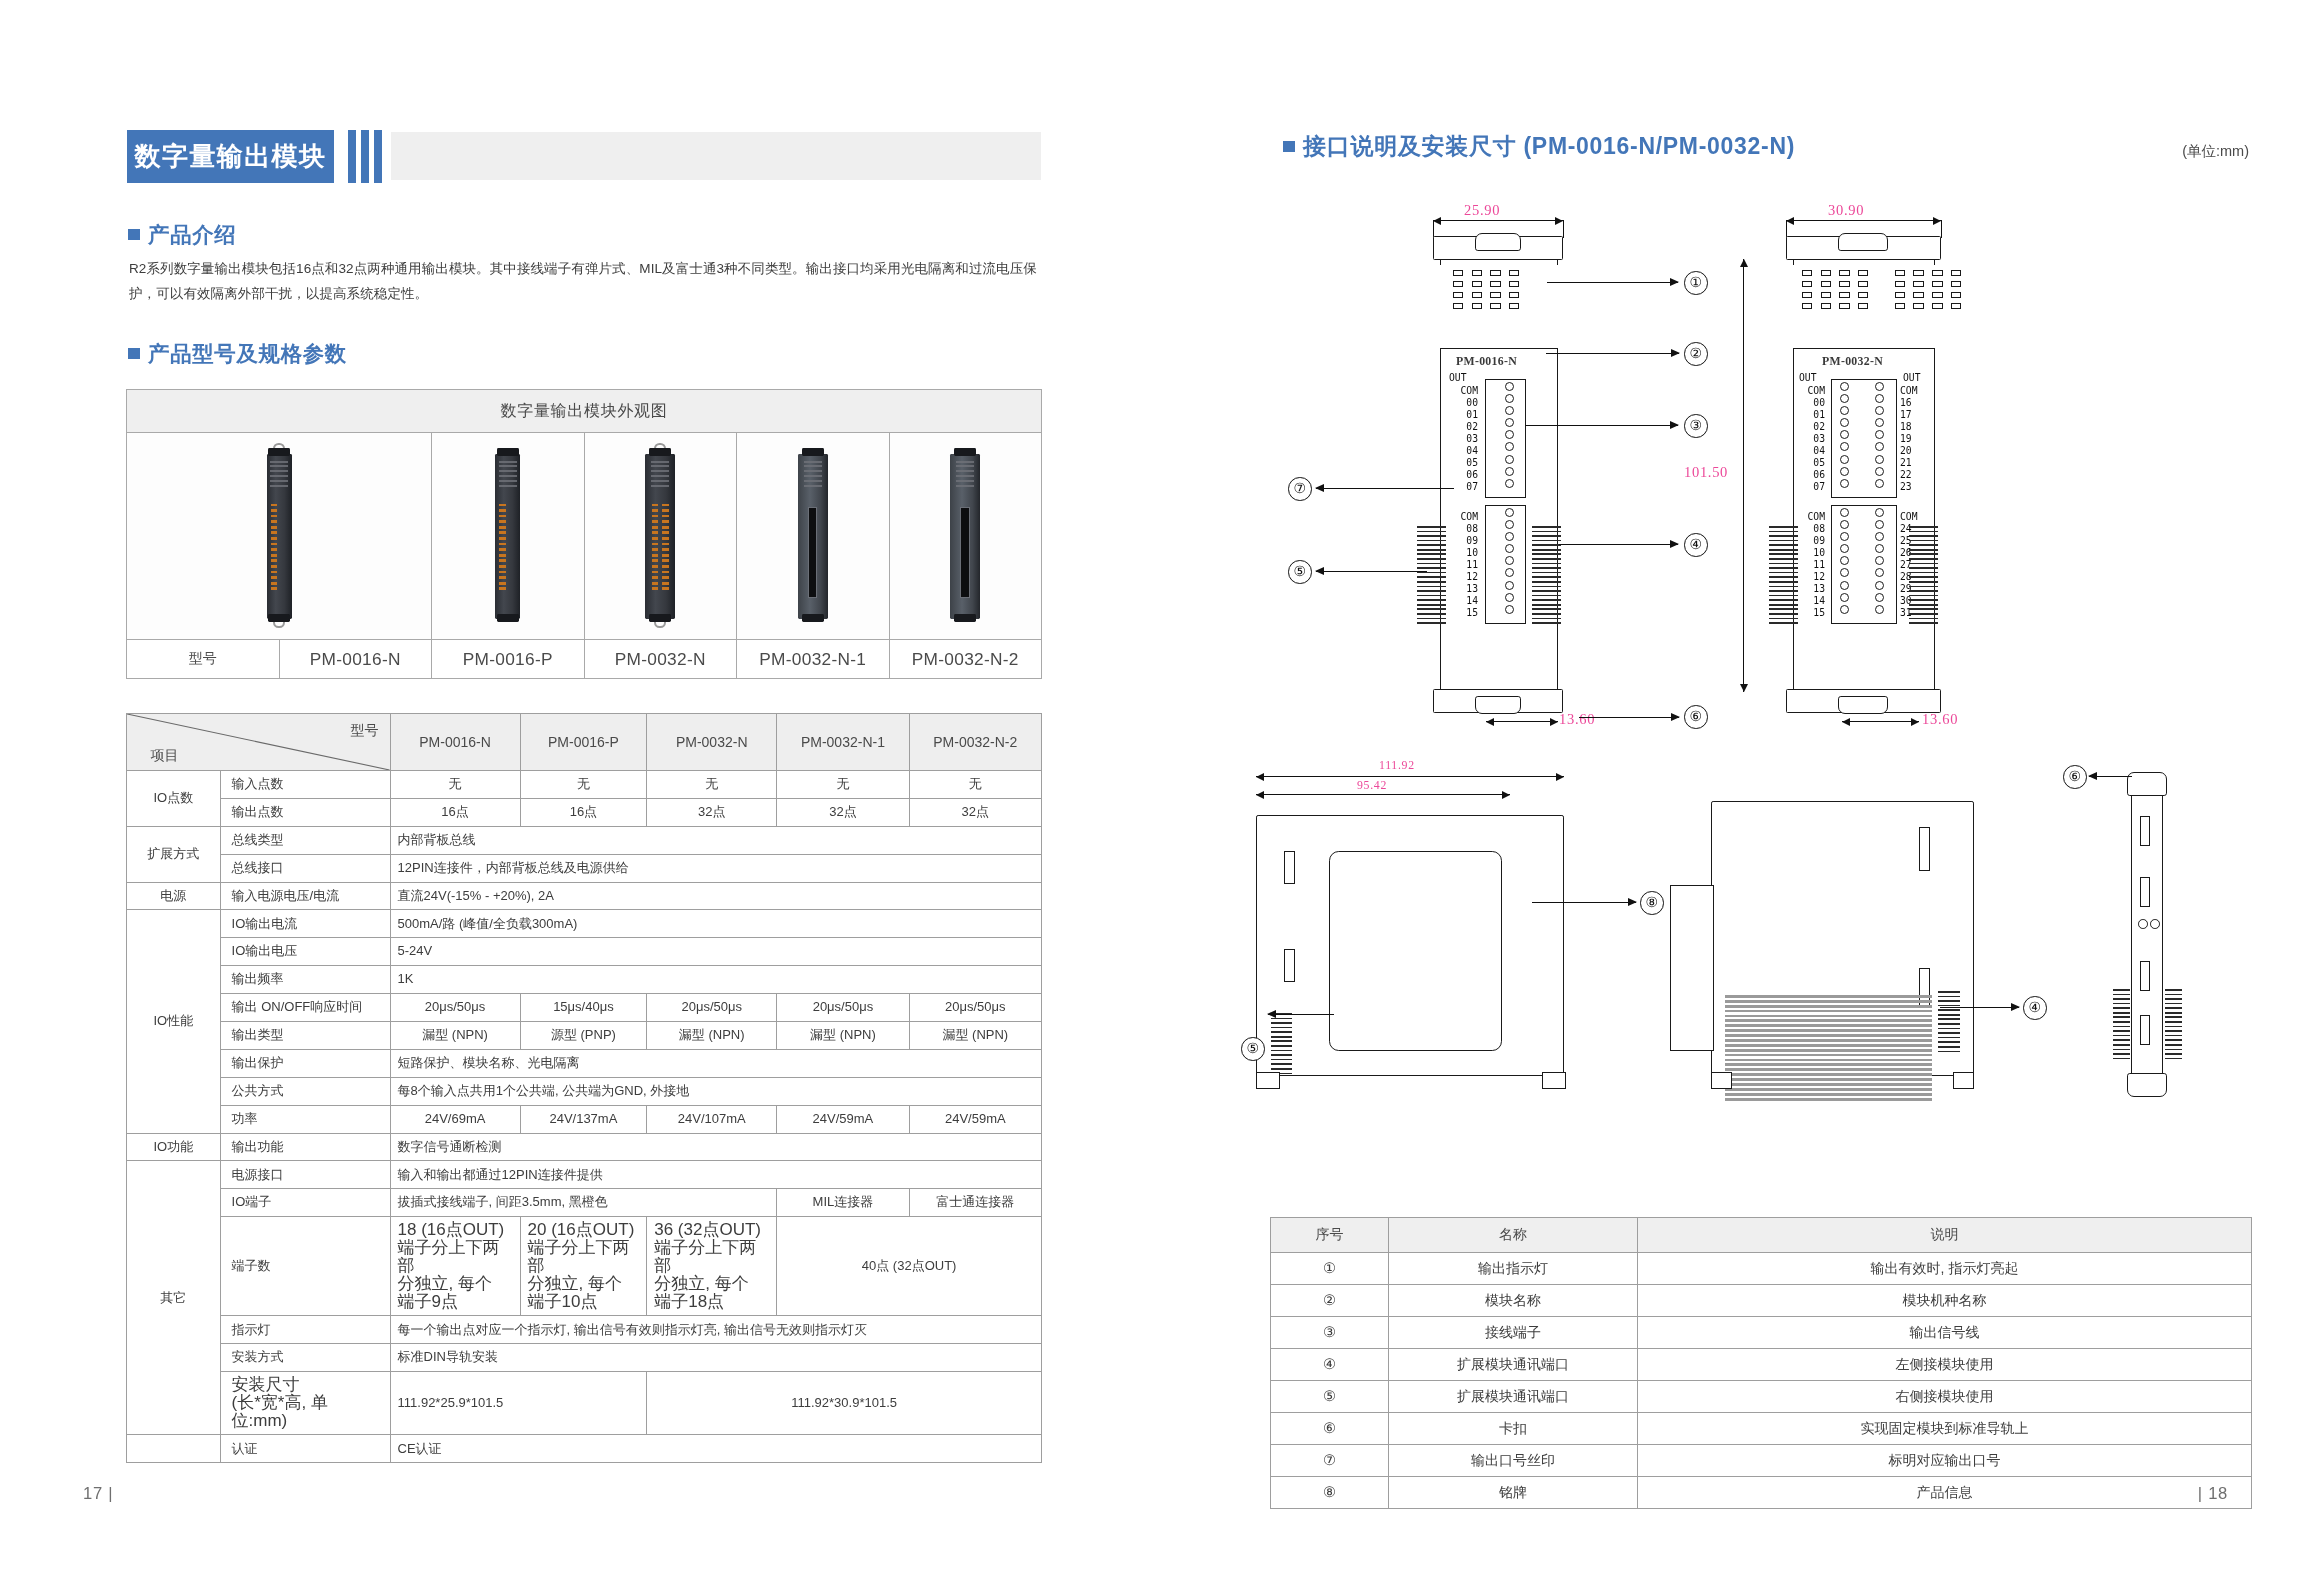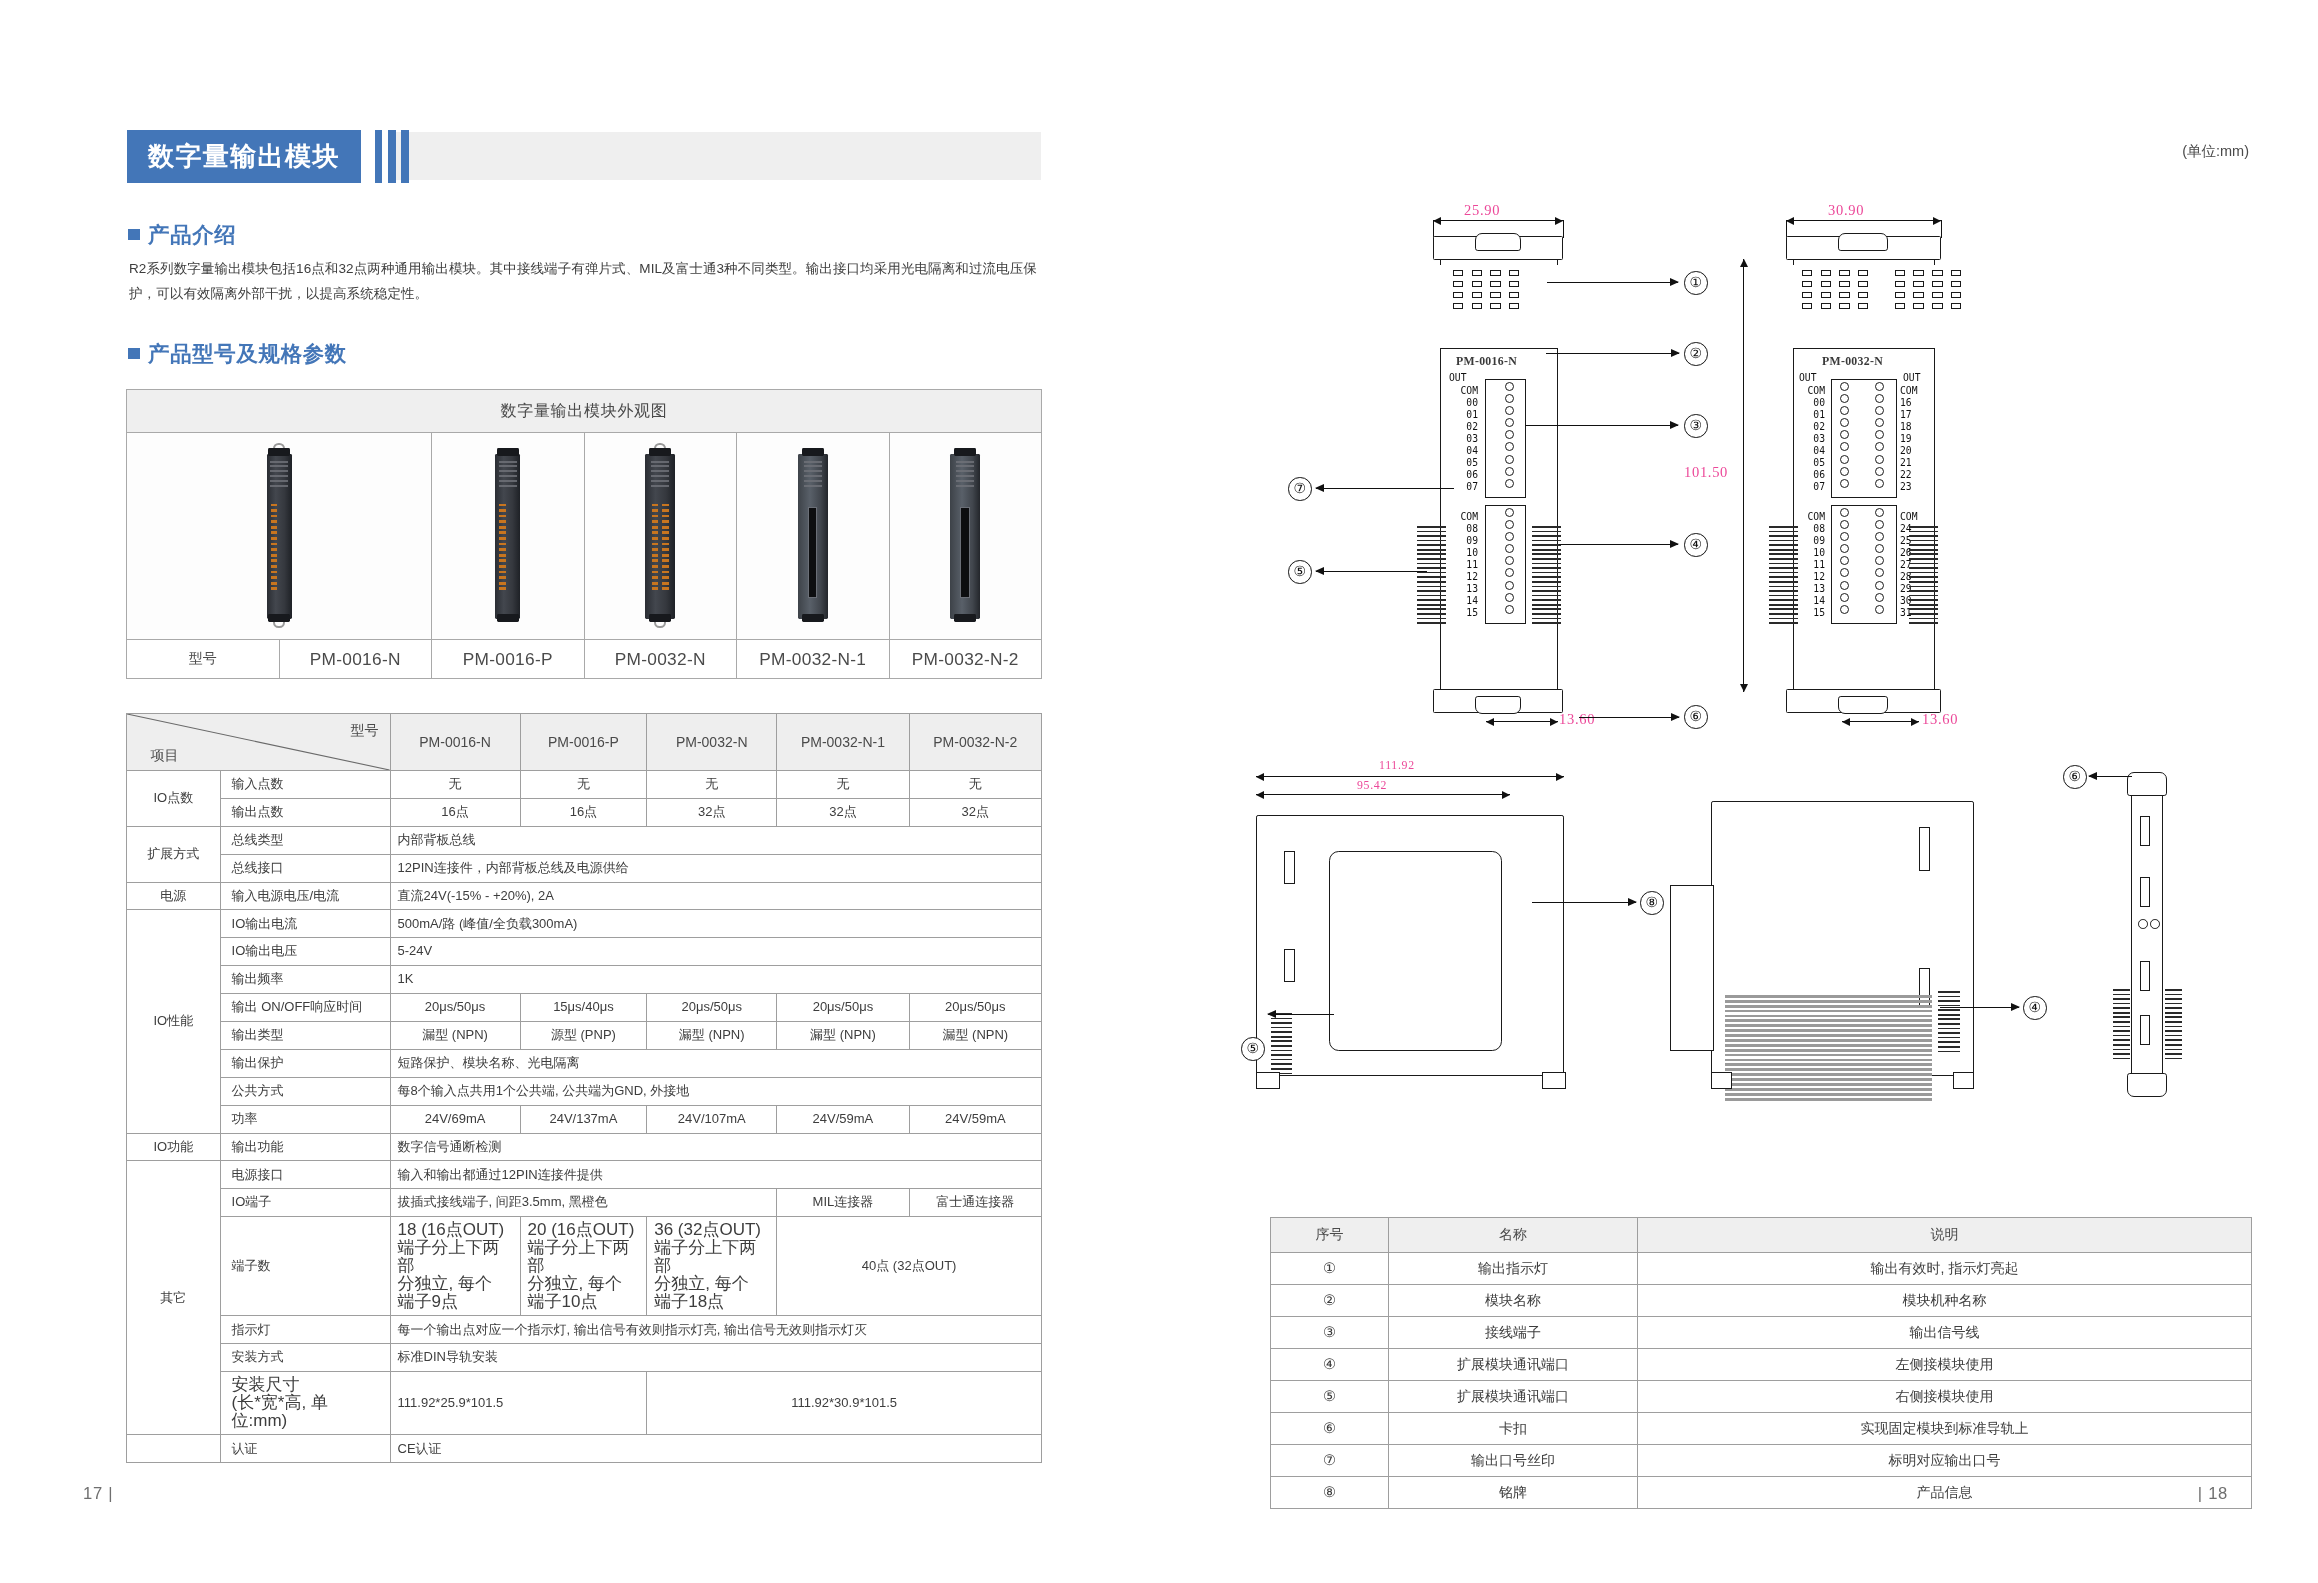--- a/index.html
+++ b/index.html
@@ -15,21 +15,21 @@
   
   .left-page { position: absolute; left: 0; top: 0; width: 1159px; height: 1584px; }
   .right-page { position: absolute; left: 1159px; top: 0; width: 1159px; height: 1584px; }
 
   
   .banner-wrap { position: absolute; left: 127px; top: 130px; height: 53px; display: flex; align-items: stretch; }
   .banner-blue {
     background: #4376b8; color: #fff;
     font-size: 26px; font-weight: bold; letter-spacing: 1.4px;
     display: flex; align-items: center; justify-content: center;
-    padding: 0 21px; min-width: 207px;
+    padding: 0 7px; min-width: 207px;
   }
   .banner-bars { display: flex; align-items: stretch; margin-left: 14px; gap: 5.5px; }
   .banner-bars i { display: block; width: 7.6px; background: #4376b8; }
   .banner-grey {
     position: absolute; left: 391px; top: 132px;
     width: 650px; height: 48px; background: #efefef;
   }
 
   
   .sec-head { position: absolute; display: flex; align-items: center; gap: 8.3px; }
@@ -488,20 +488,24 @@
         <td class="l" colspan="5">CE认证</td>
       </tr>
     </tbody>
       </table>
 
     <div class="foot foot-l">17 |</div>
   </div>
 
   <div class="right-page">
 
+    <div class="sec-head" id="sec-iface">
+      <span class="sq"></span>
+      <span class="txt">接口说明及安装尺寸 (PM-0016-N/PM-0032-N)</span>
+    </div>
     <div class="unit-note">(单位:mm)</div>
 
     <div class="draw-area">
 
       <div class="mview" style="left:221px; top:14px; width:180px; height:525px;">
 
         <div class="dim-h" style="left:12.4px; top:19.4px; width:130px;"></div>
         <div class="dim-txt" style="left:43px; top:1.4px;">25.90</div>
         <div class="ext-line" style="left:12.4px; top:19.4px; height:18px;"></div>
         <div class="ext-line" style="left:142px; top:19.4px; height:18px;"></div>

